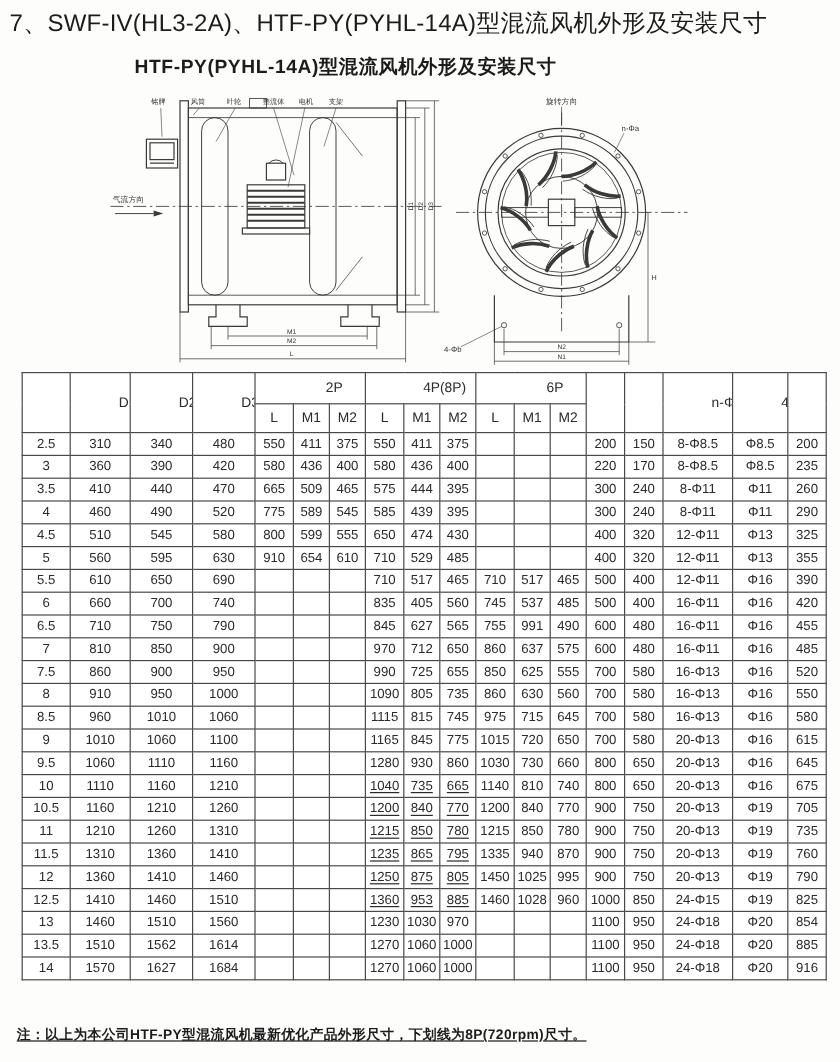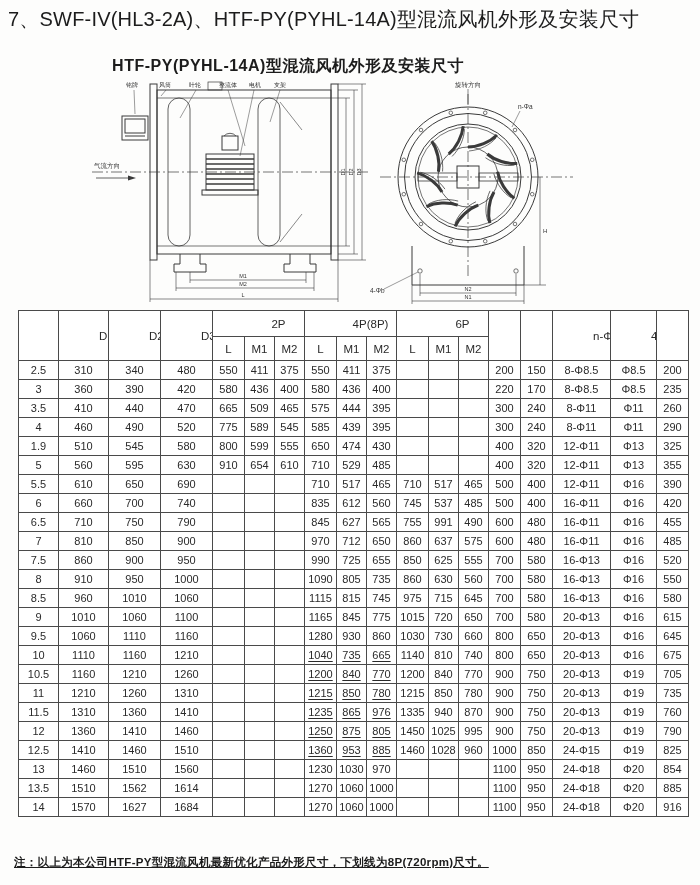--- a/index.html
+++ b/index.html
@@ -7,21 +7,21 @@
   body {
     position:relative; width:700px; height:885px; background:#fdfdfc;
     font-family:"Liberation Sans","DejaVu Sans",sans-serif; color:#1c1c1c;
     overflow:hidden;
   }
   .page-title {
     position:absolute; top:6px; left:8px; width:688px;
     font-size:20px; font-weight:normal; letter-spacing:0.2px; white-space:nowrap;
   }
   .page-subtitle {
-    position:absolute; top:56px; left:0; width:576px; text-align:center;
+    position:absolute; top:46px; left:0; width:576px; text-align:center;
     font-size:16px; font-weight:bold; letter-spacing:0.5px;
   }
   .drawing { position:absolute; }
   #side-view { left:88px; top:78px; }
   #front-view { left:368px; top:78px; }
   svg text { fill:#333; font-family:"Liberation Sans","DejaVu Sans",sans-serif; }
   .spec-table-wrap { position:absolute; left:18px; top:310px; width:670px; }
   table { border-collapse:collapse; table-layout:fixed; width:670px; background:#fff; }
   th, td {
     border:1px solid #4a4a4a; text-align:center; vertical-align:middle;
@@ -371,21 +371,21 @@
           <td></td>
           <td></td>
           <td></td>
           <td>300</td>
           <td>240</td>
           <td>8-Φ11</td>
           <td>Φ11</td>
           <td>290</td>
         </tr>
         <tr>
-          <td>1.9</td>
+          <td>4.5</td>
           <td>510</td>
           <td>545</td>
           <td>580</td>
           <td>800</td>
           <td>599</td>
           <td>555</td>
           <td>650</td>
           <td>474</td>
           <td>430</td>
           <td></td>
@@ -439,21 +439,21 @@
         </tr>
         <tr>
           <td>6</td>
           <td>660</td>
           <td>700</td>
           <td>740</td>
           <td></td>
           <td></td>
           <td></td>
           <td>835</td>
-          <td>612</td>
+          <td>405</td>
           <td>560</td>
           <td>745</td>
           <td>537</td>
           <td>485</td>
           <td>500</td>
           <td>400</td>
           <td>16-Φ11</td>
           <td>Φ16</td>
           <td>420</td>
         </tr>
@@ -660,21 +660,21 @@
         <tr>
           <td>11.5</td>
           <td>1310</td>
           <td>1360</td>
           <td>1410</td>
           <td></td>
           <td></td>
           <td></td>
           <td class="u8p">1235</td>
           <td class="u8p">865</td>
-          <td class="u8p">976</td>
+          <td class="u8p">795</td>
           <td>1335</td>
           <td>940</td>
           <td>870</td>
           <td>900</td>
           <td>750</td>
           <td>20-Φ13</td>
           <td>Φ19</td>
           <td>760</td>
         </tr>
         <tr>

